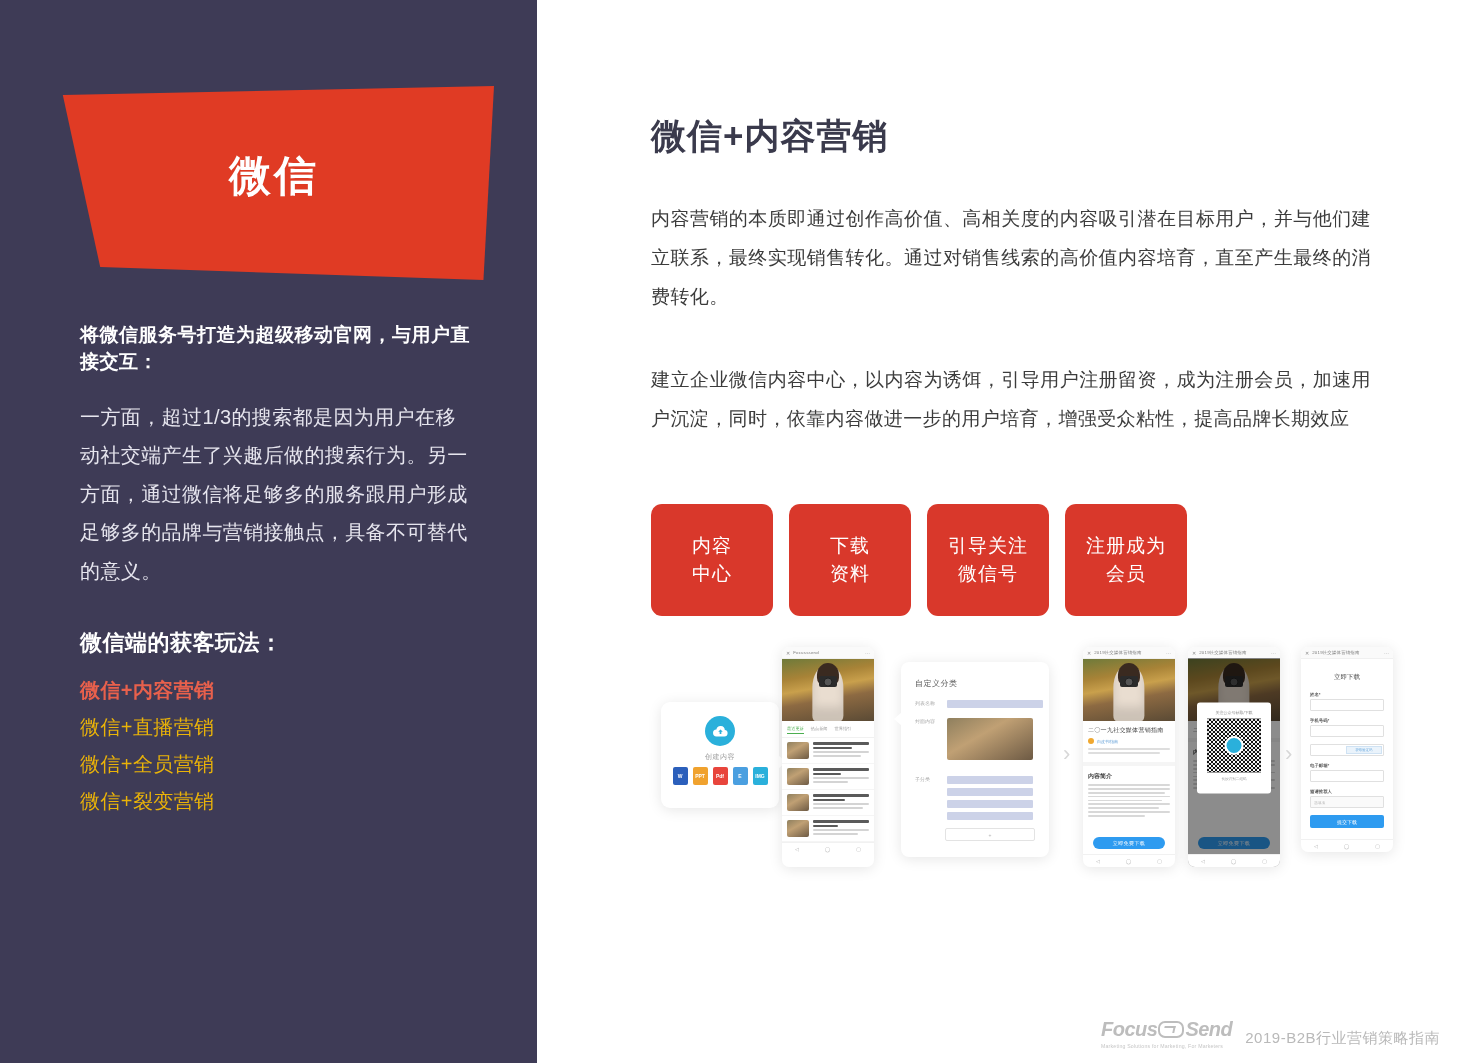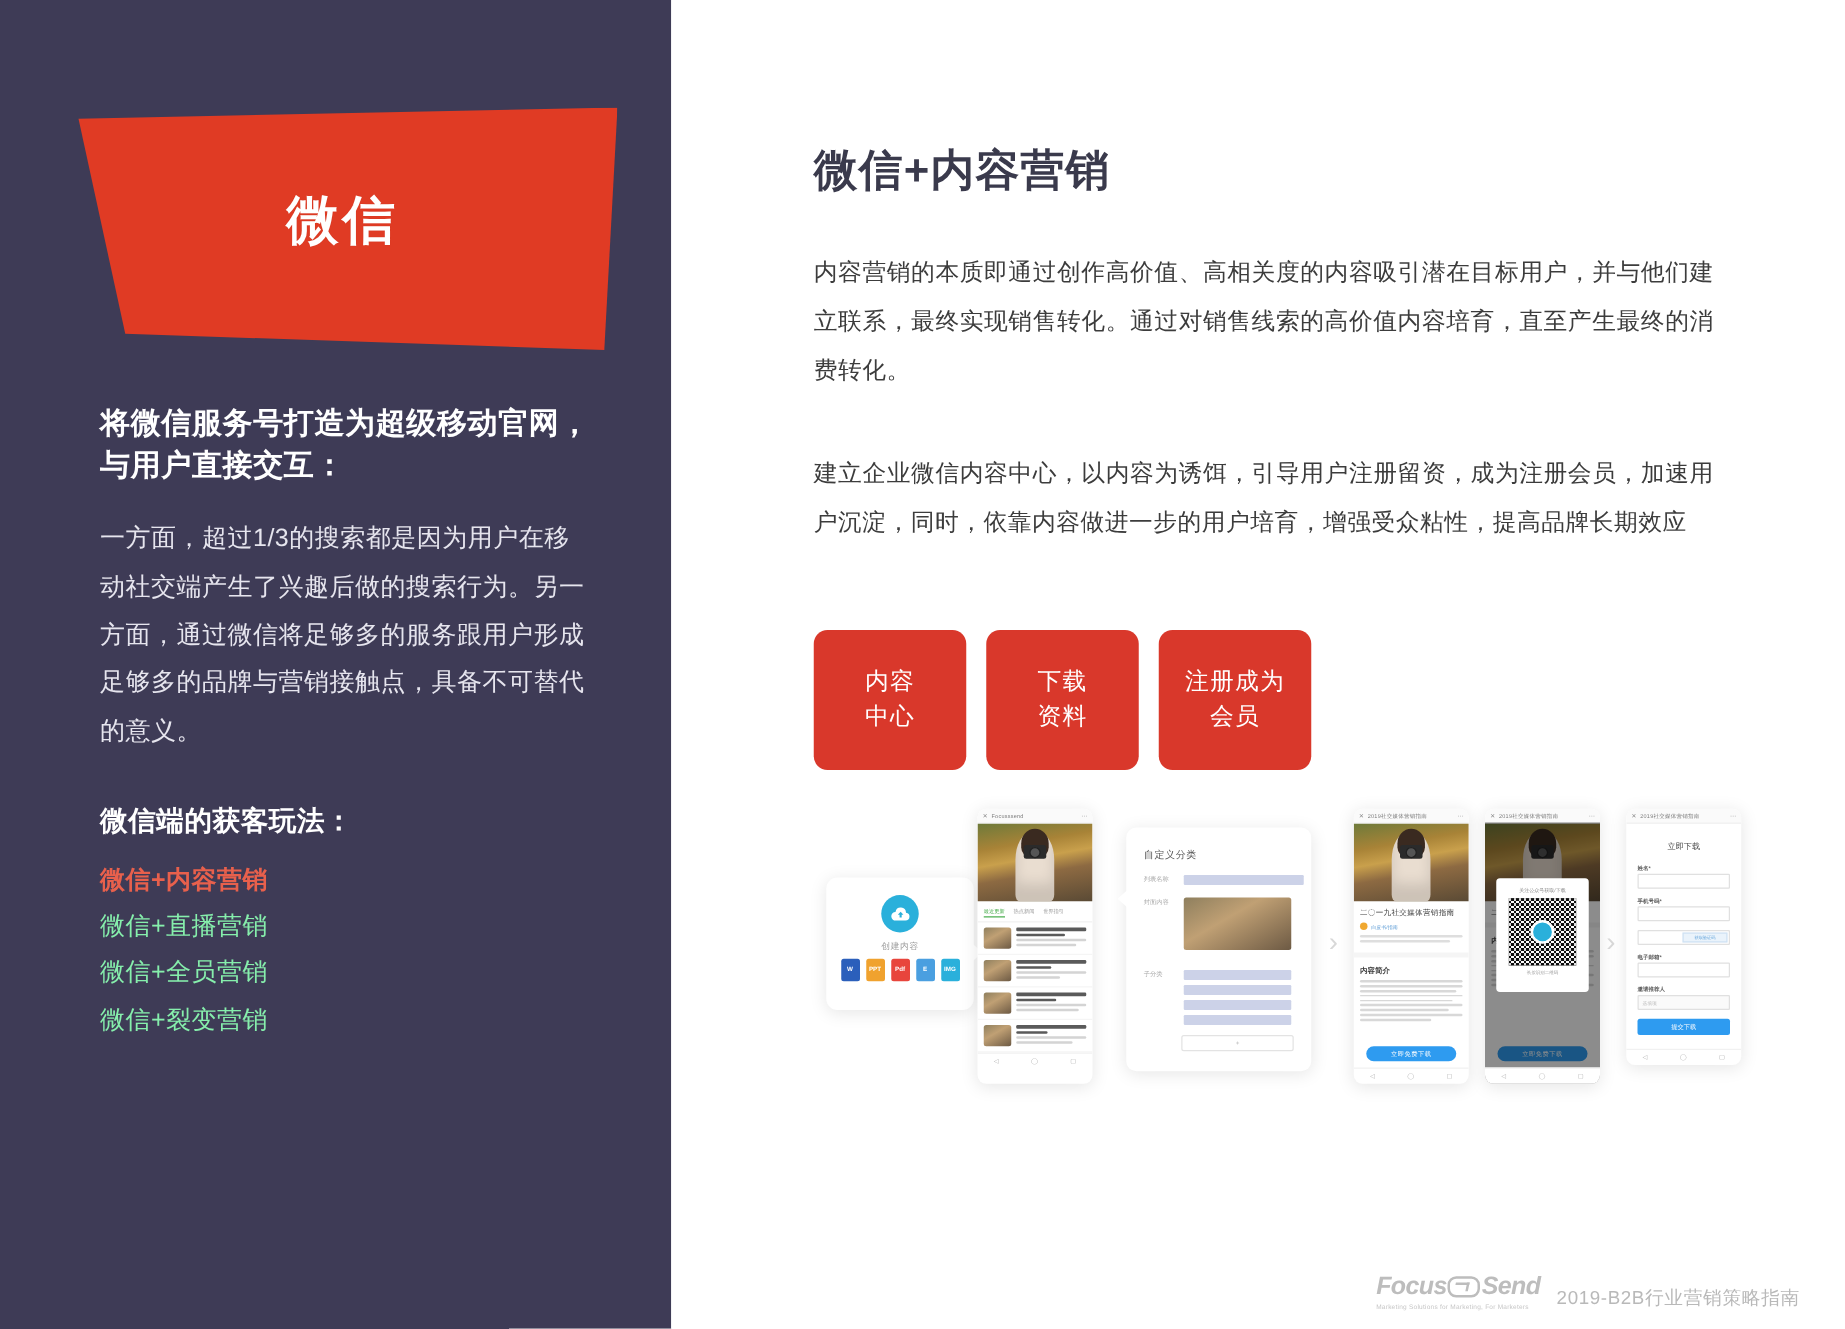--- a/index.html
+++ b/index.html
@@ -24,34 +24,34 @@
   }
   .banner-title{
     position:absolute;left:0;right:0;top:62px;
     text-align:center;color:#ffffff;
     font-size:42px;font-weight:bold;letter-spacing:3px;
     text-shadow:0 0 1px rgba(0,0,0,.08);
   }
 
   .side-body{position:absolute;left:80px;top:322px;width:396px;}
   .side-h1{
-    color:#ffffff;font-size:24px;font-weight:bold;line-height:1.42;
+    color:#ffffff;font-size:19px;font-weight:bold;line-height:1.42;
     letter-spacing:.5px;margin:0 0 22px 0;
   }
   .side-p{
     color:#e6e5ee;font-size:20px;line-height:1.92;letter-spacing:.4px;
     margin:0;font-weight:400;
   }
   .side-h2{
     color:#ffffff;font-size:22px;font-weight:bold;letter-spacing:.5px;
     margin:38px 0 14px 0;
   }
   .side-list{list-style:none;margin:0;padding:0;}
   .side-list li{
-    color:#86efac;font-size:20px;line-height:1.86;letter-spacing:.4px;
+    color:#eab308;font-size:20px;line-height:1.86;letter-spacing:.4px;
   }
   .side-list li.active{color:#e8604c;font-weight:bold;}
 
   
   .main{position:absolute;left:537px;top:0;width:939px;height:1063px;background:#fff;}
   .m-inner{position:absolute;left:114px;top:0;width:720px;}
 
   .m-title{
     margin:0;padding-top:113px;
     font-size:35px;font-weight:bold;color:#3a3a4c;letter-spacing:1px;
@@ -260,20 +260,24 @@
   <div class="flow">
     <div class="flow-box">
       <span>内容</span>
       <span>中心</span>
     </div>
     <div class="flow-box">
       <span>下载</span>
       <span>资料</span>
     </div>
     <div class="flow-box">
+      <span>引导关注</span>
+      <span>微信号</span>
+    </div>
+    <div class="flow-box">
       <span>注册成为</span>
       <span>会员</span>
     </div>
   </div>
 
   <div class="mock">
 
     <div class="card-create">
       <div class="cloud-badge">
         <svg viewBox="0 0 24 24" fill="#fff">

